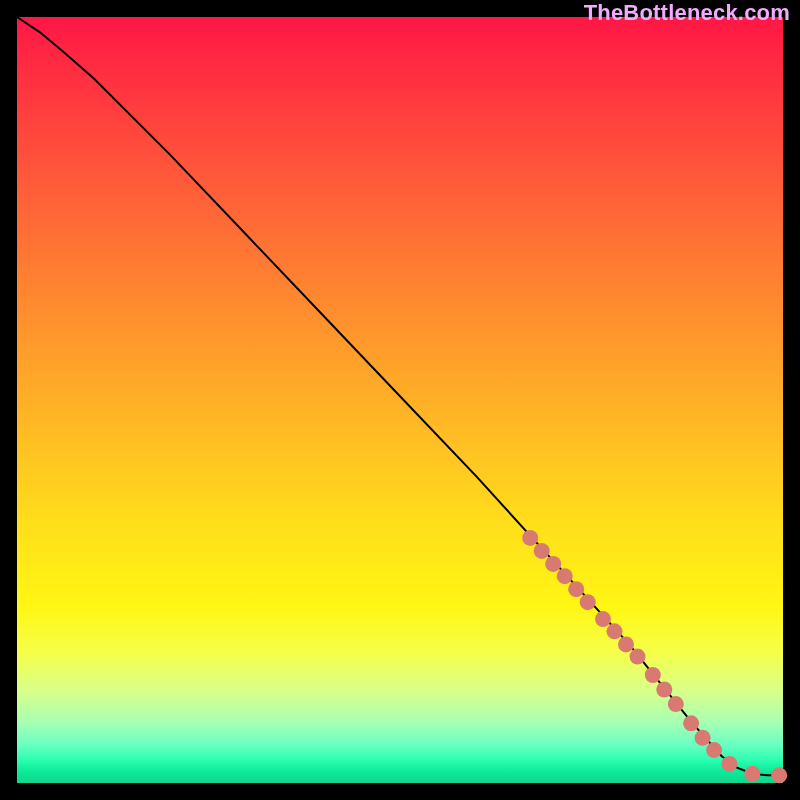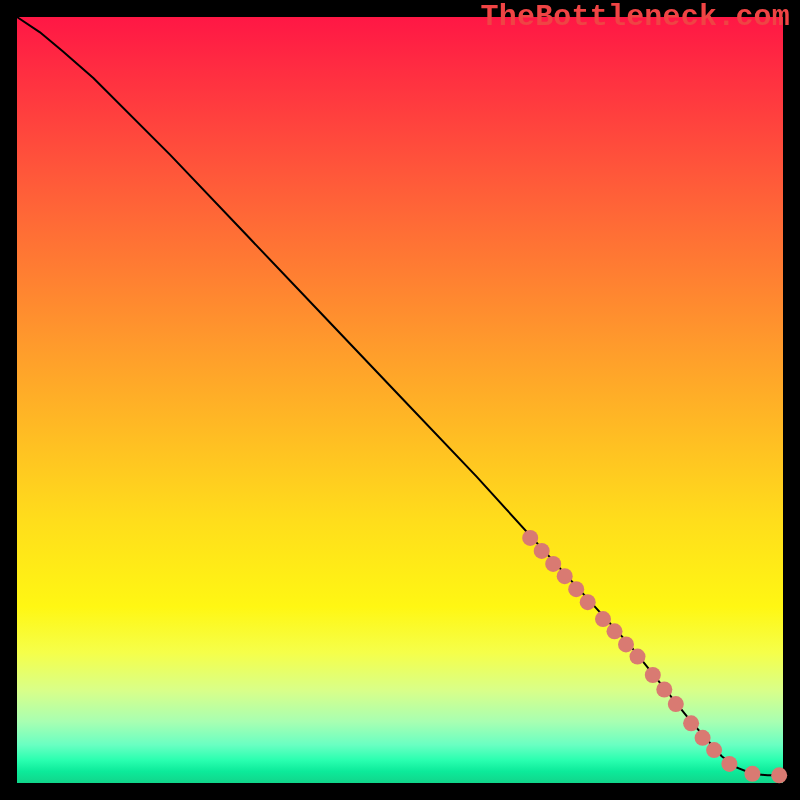--- a/index.html
+++ b/index.html
@@ -43,24 +43,24 @@
     position: absolute;
     left: 0; top: 0;
     width: 766px;
     height: 766px;
     overflow: visible;
   }
   .attribution {
     position: absolute;
     top: 0;
     right: 10px;
-    font-family: Liberation Mono, monospace;
-    font-size: 30px;
+    font-family: Liberation Sans, sans-serif;
+    font-size: 22px;
     font-weight: 600;
-    color: #ef4444;
+    color: #f0abfc;
     letter-spacing: 0.2px;
     user-select: none;
   }
 </style>
 </head>
 <body>
 
 <div class="chart-wrap">
   <div class="plot-area">
     <svg class="curve" viewBox="0 0 766 766">

